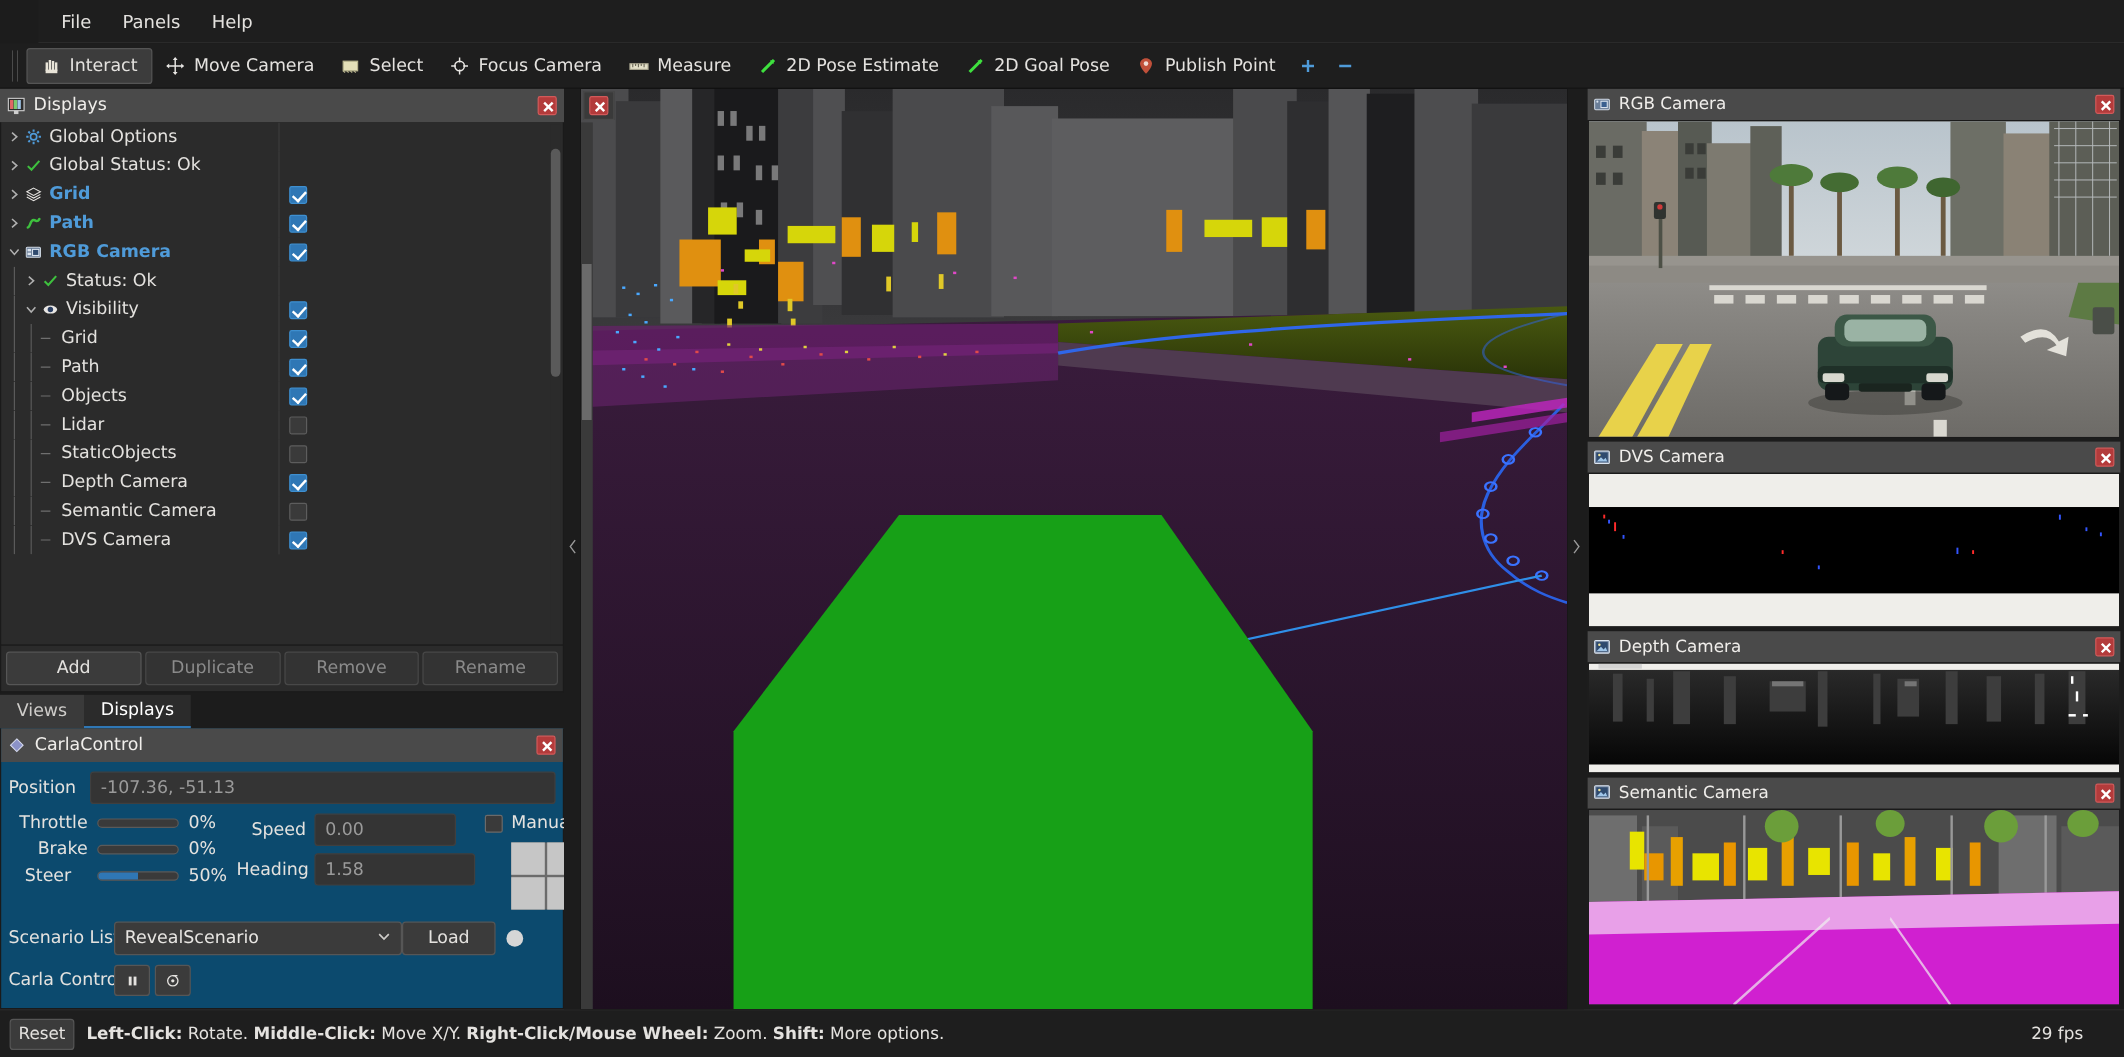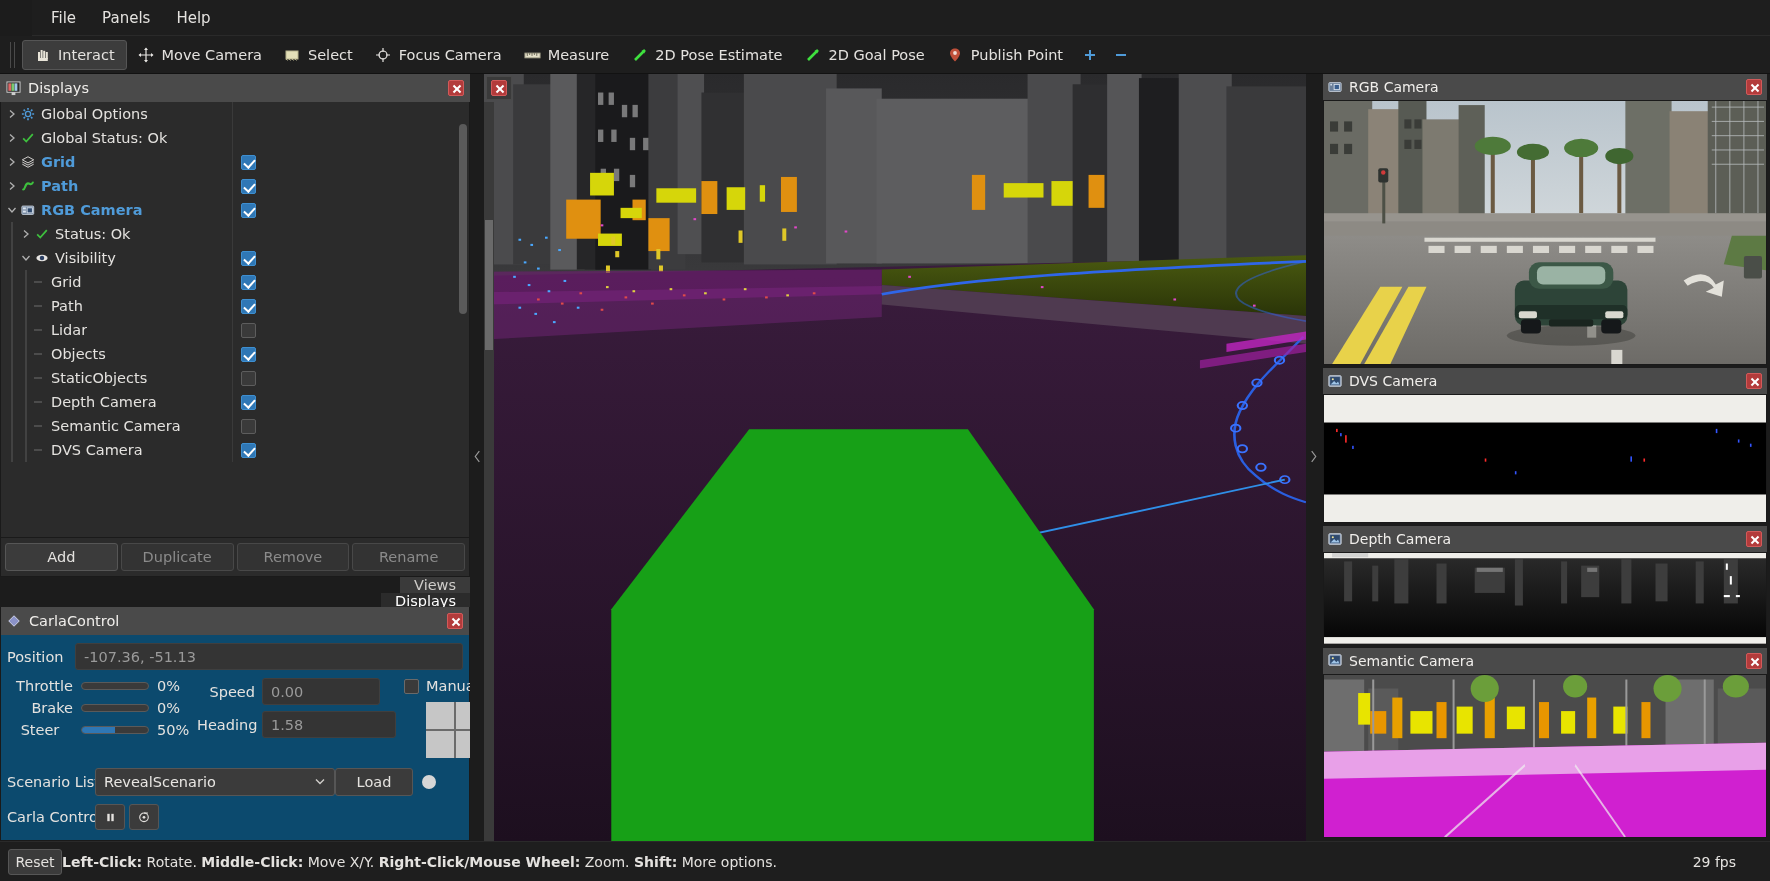--- a/index.html
+++ b/index.html
@@ -65,21 +65,21 @@
   .tscroll { position:absolute; right:2px; top:2px; width:8px; bottom:2px; background:#2b2b2b;}
   .tscroll i { position:absolute; left:0; top:20px; width:8px; height:190px; background:#5a5a5a;
                border-radius:4px; display:block;}
 
   .btnrow { display:flex; gap:3px; padding:5px 4px; background:#2b2b2b; border:1px solid #1a1a1a;
             border-top:none; }
   .pbtn { flex:1; height:28px; background:#3b3b3b; border:1px solid #565656; border-radius:3px;
           color:#e4e2df; font-size:14.5px; font-family:inherit; cursor:pointer;}
   .pbtn[disabled] { color:#8b8b8b; background:#333; border-color:#484848; cursor:default;}
 
-  .tabrow { display:flex; height:30px; background:#1c1c1c; align-items:flex-end;flex-direction:column; }
+  .tabrow { display:flex; height:30px; background:#1c1c1c; align-items:flex-end; }
   .tab { height:28px; padding:0 14px; display:flex; align-items:center; font-size:14.5px;
          color:#cfcdca; background:#3a3a3a; cursor:pointer; }
   .tab.sel { background:#2b2b2b; color:#fff; border-bottom:2px solid #2f77b5; }
 
   
   .carla { background:#0c4a6e; border:1px solid #1a1a1a; border-top:none; padding:0; }
   .carla-body { padding:8px 6px 6px 6px; }
   .frow { display:flex; align-items:center; margin-bottom:8px; }
   .flabel { font-size:14.5px; color:#e4e2df; white-space:nowrap; }
   .fin { background:#343434; border:1px solid #3f3f3f; border-radius:3px; height:27px;
@@ -115,21 +115,21 @@
   .rightdock { width:450px; flex:0 0 450px; display:flex; flex-direction:column; background:#1c1c1c;
                gap:0; }
   .cam-panel { display:flex; flex-direction:column; margin:0 3px 3px 3px; }
   .cam-head { height:26px; background:#4a4a4a; display:flex; align-items:center; gap:6px;
               padding:0 5px; font-size:14px; color:#f0eeeb; }
   .cam-head .ttl { flex:1; }
   .cam-body { background:#2b2b2b; border:1px solid #1a1a1a; position:relative; overflow:hidden; }
 
   
   .statusbar { height:40px; flex:0 0 40px; background:#1e1e1e; display:flex; align-items:center;
-               padding:0 8px; border-top:1px solid #2a2a2a;}
+               padding:0 8px; gap:10px; border-top:1px solid #2a2a2a;}
   .resetbtn { width:54px; height:26px; background:#3b3b3b; border:1px solid #565656;
               border-radius:3px; color:#e4e2df; font-size:14px; font-family:inherit; cursor:pointer;}
   .hint { font-size:14px; color:#e4e2df; }
   .hint b { font-weight:bold; }
   .fps { margin-left:auto; font-size:14px; color:#e4e2df; padding-right:26px;}
 
   .small-ico { width:15px; height:15px; }
 </style>
 </head>
 <body>
@@ -461,47 +461,47 @@
                 <span class="twig">
                   <svg width="14" height="24">
                     <path d="M7 0 L7 24" stroke="#5a5a5a" stroke-width="1"></path>
                   </svg>
                 </span>
                 <span class="arrow">
                   <svg width="14" height="10" viewBox="0 0 14 10">
                     <path d="M1 5 L9 5" stroke="#6f6f6f" stroke-width="1"></path>
                   </svg>
                 </span>
+                <span class="tname plain">Objects</span>
+              </div>
+              <div class="tcheckcell">
+                <span class="cb on"></span>
+              </div>
+            </div>
+            <div class="trow">
+              <div class="tlabelcell">
+                <span class="twig">
+                  <svg width="14" height="24">
+                    <path d="M7 0 L7 24" stroke="#5a5a5a" stroke-width="1"></path>
+                  </svg>
+                </span>
+                <span class="twig">
+                  <svg width="14" height="24">
+                    <path d="M7 0 L7 24" stroke="#5a5a5a" stroke-width="1"></path>
+                  </svg>
+                </span>
+                <span class="arrow">
+                  <svg width="14" height="10" viewBox="0 0 14 10">
+                    <path d="M1 5 L9 5" stroke="#6f6f6f" stroke-width="1"></path>
+                  </svg>
+                </span>
                 <span class="tname plain">Lidar</span>
               </div>
               <div class="tcheckcell">
                 <span class="cb off"></span>
-              </div>
-            </div>
-            <div class="trow">
-              <div class="tlabelcell">
-                <span class="twig">
-                  <svg width="14" height="24">
-                    <path d="M7 0 L7 24" stroke="#5a5a5a" stroke-width="1"></path>
-                  </svg>
-                </span>
-                <span class="twig">
-                  <svg width="14" height="24">
-                    <path d="M7 0 L7 24" stroke="#5a5a5a" stroke-width="1"></path>
-                  </svg>
-                </span>
-                <span class="arrow">
-                  <svg width="14" height="10" viewBox="0 0 14 10">
-                    <path d="M1 5 L9 5" stroke="#6f6f6f" stroke-width="1"></path>
-                  </svg>
-                </span>
-                <span class="tname plain">Objects</span>
-              </div>
-              <div class="tcheckcell">
-                <span class="cb on"></span>
               </div>
             </div>
             <div class="trow">
               <div class="tlabelcell">
                 <span class="twig">
                   <svg width="14" height="24">
                     <path d="M7 0 L7 24" stroke="#5a5a5a" stroke-width="1"></path>
                   </svg>
                 </span>
                 <span class="twig">

